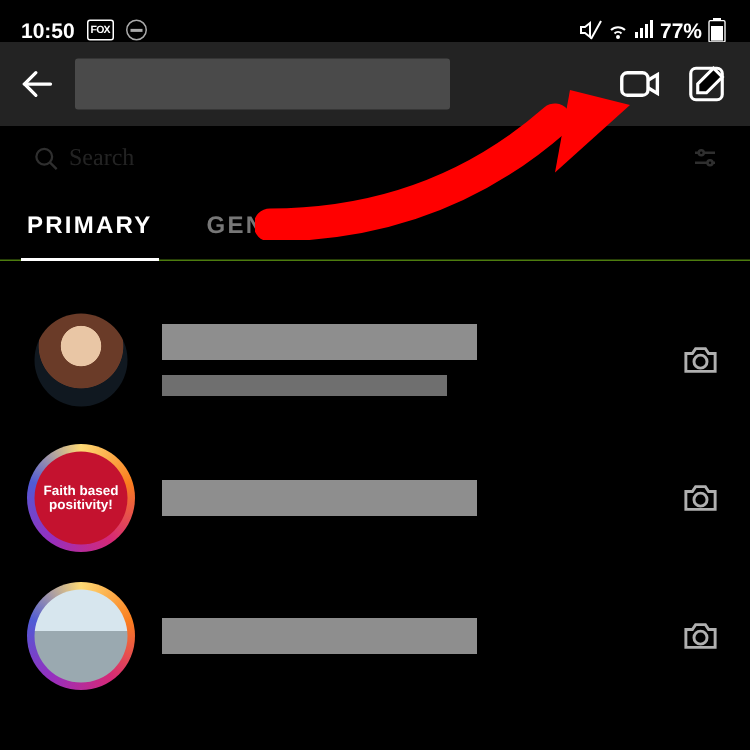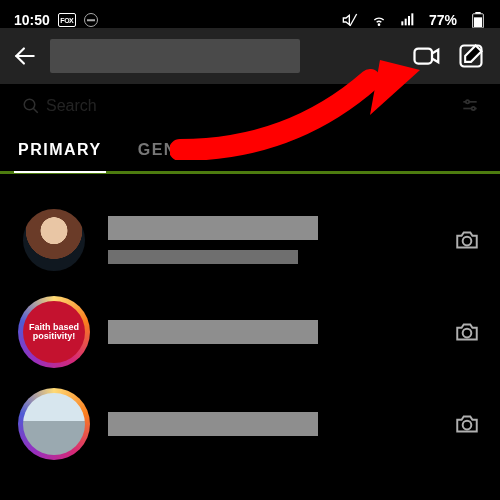--- a/index.html
+++ b/index.html
@@ -1,35 +1,35 @@
 <!DOCTYPE html>
 <html><head>
 <meta charset="utf-8">
 <style>
   * { margin:0; padding:0; box-sizing:border-box; }
   body { width:500px; height:500px; background:#000; font-family:-apple-system,Helvetica,Arial,sans-serif; color:#fff; overflow:hidden; position:relative; }
   .statusbar { height:28px; background:#000; display:flex; align-items:flex-end; justify-content:space-between; padding:0 14px; font-size:14px; font-weight:600; }
   .status-left { display:flex; align-items:center; gap:8px; }
-  .status-right { display:flex; align-items:center; gap:13px; }
+  .status-right { display:flex; align-items:center; gap:2px; }
   .mini-icon { width:16px; height:16px; display:flex; align-items:center; justify-content:center; }
   .fox-badge { width:18px; height:14px; border:1px solid #fff; border-radius:2px; font-size:7px; font-weight:700; display:flex; align-items:center; justify-content:center; letter-spacing:-0.5px; }
   .nodisturb { width:14px; height:14px; border:1.5px solid #aaa; border-radius:50%; position:relative; }
   .nodisturb:after { content:""; position:absolute; left:2px; right:2px; top:50%; height:1.5px; background:#aaa; transform:translateY(-50%); }
 
   .topbar { height:56px; background:#232323; display:flex; align-items:center; padding:0 12px; gap:10px; }
   .back-arrow { width:26px; height:26px; display:flex; align-items:center; justify-content:center; }
   .title-redact { flex:0 0 auto; width:250px; height:34px; background:#4a4a4a; border-radius:2px; margin-left:2px; }
   .spacer { flex:1; }
   .topbar .icon-btn { width:34px; height:34px; display:flex; align-items:center; justify-content:center; }
 
-  .searchrow { height:44px; background:#000; display:flex; align-items:center; padding:0 38px 0 46px; color:#666; font-size:16px; position:relative; }
+  .searchrow { height:44px; background:#000; display:flex; align-items:center; padding:0 38px 0 46px; color:#666; font-size:16px; position:relative;font-family:Liberation Serif, serif; }
   .searchrow .mag { position:absolute; left:22px; top:50%; transform:translateY(-50%); opacity:.35; }
   .searchrow .filter { position:absolute; right:20px; top:50%; transform:translateY(-50%); opacity:.35; }
 
-  .tabs { display:flex; padding:0 16px; gap:32px; height:46px; align-items:center; border-bottom:3px solid #4d7c0f; }
+  .tabs { display:flex; padding:0 16px; gap:32px; height:46px; align-items:center; border-bottom:1px solid #4d7c0f; }
   .tab { font-size:16px; font-weight:700; letter-spacing:1.5px; color:#777; padding:12px 2px; }
   .tab.active { color:#fff; position:relative; }
   .tab.active:after { content:""; position:absolute; left:-2px; right:-2px; bottom:-2px; height:2px; background:#fff; }
 
   .list { padding-top:20px; }
   .row { display:flex; align-items:center; padding:10px 18px; gap:18px; }
   .avatar-wrap { width:72px; height:72px; border-radius:50%; position:relative; flex:0 0 auto; }
   .avatar-ring { position:absolute; inset:0; border-radius:50%; }
   .avatar-img { position:absolute; inset:5px; border-radius:50%; background:#333; display:flex; align-items:center; justify-content:center; overflow:hidden; }
   .redactions { flex:1; display:flex; flex-direction:column; gap:10px; }

